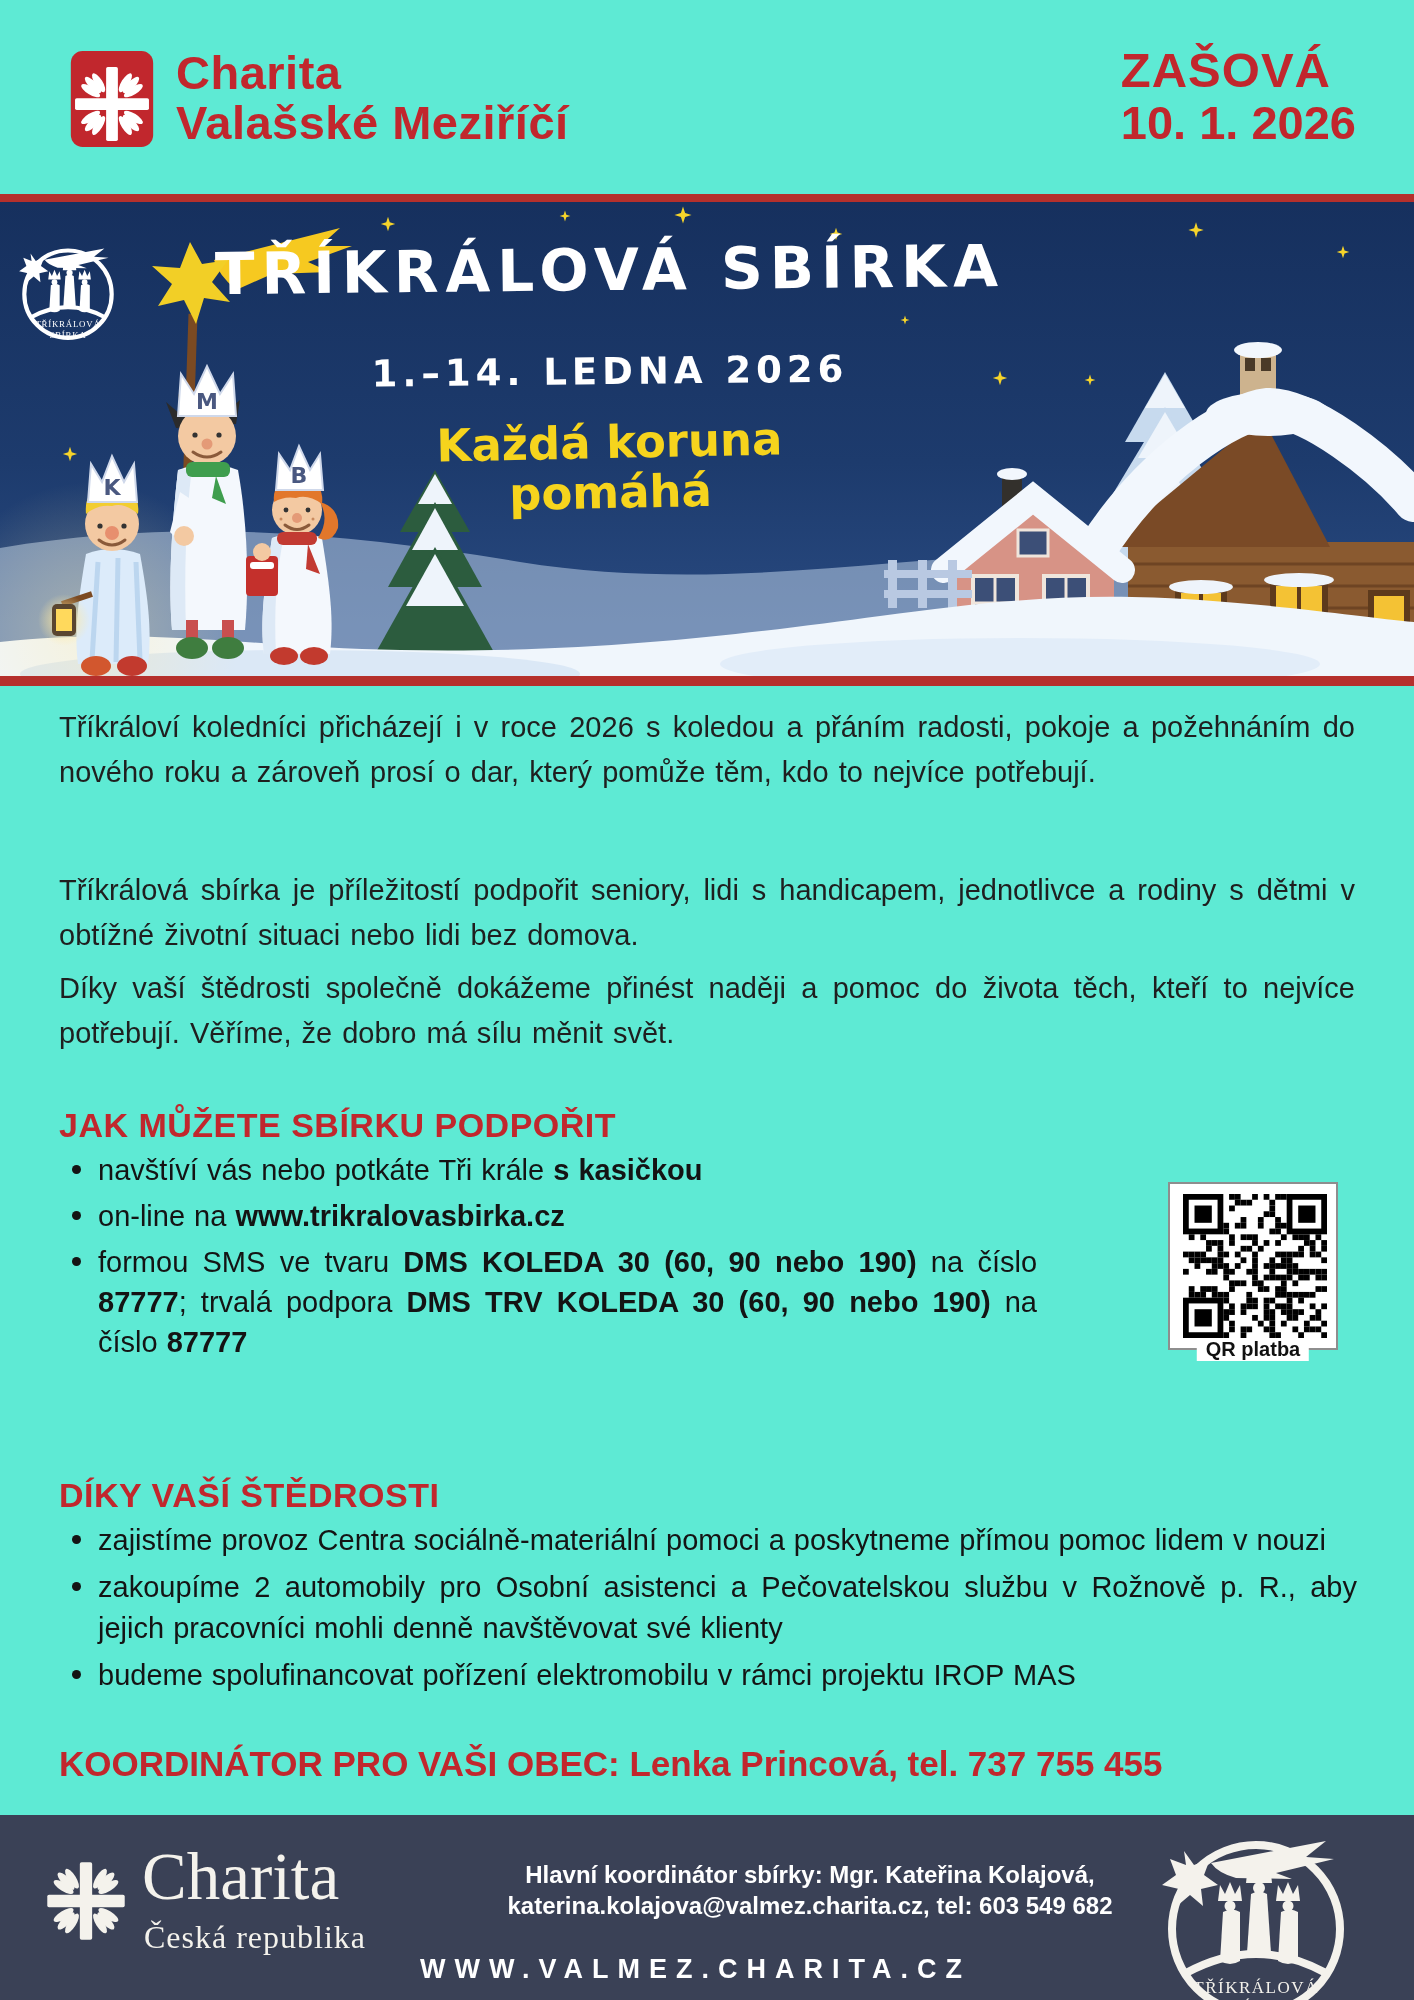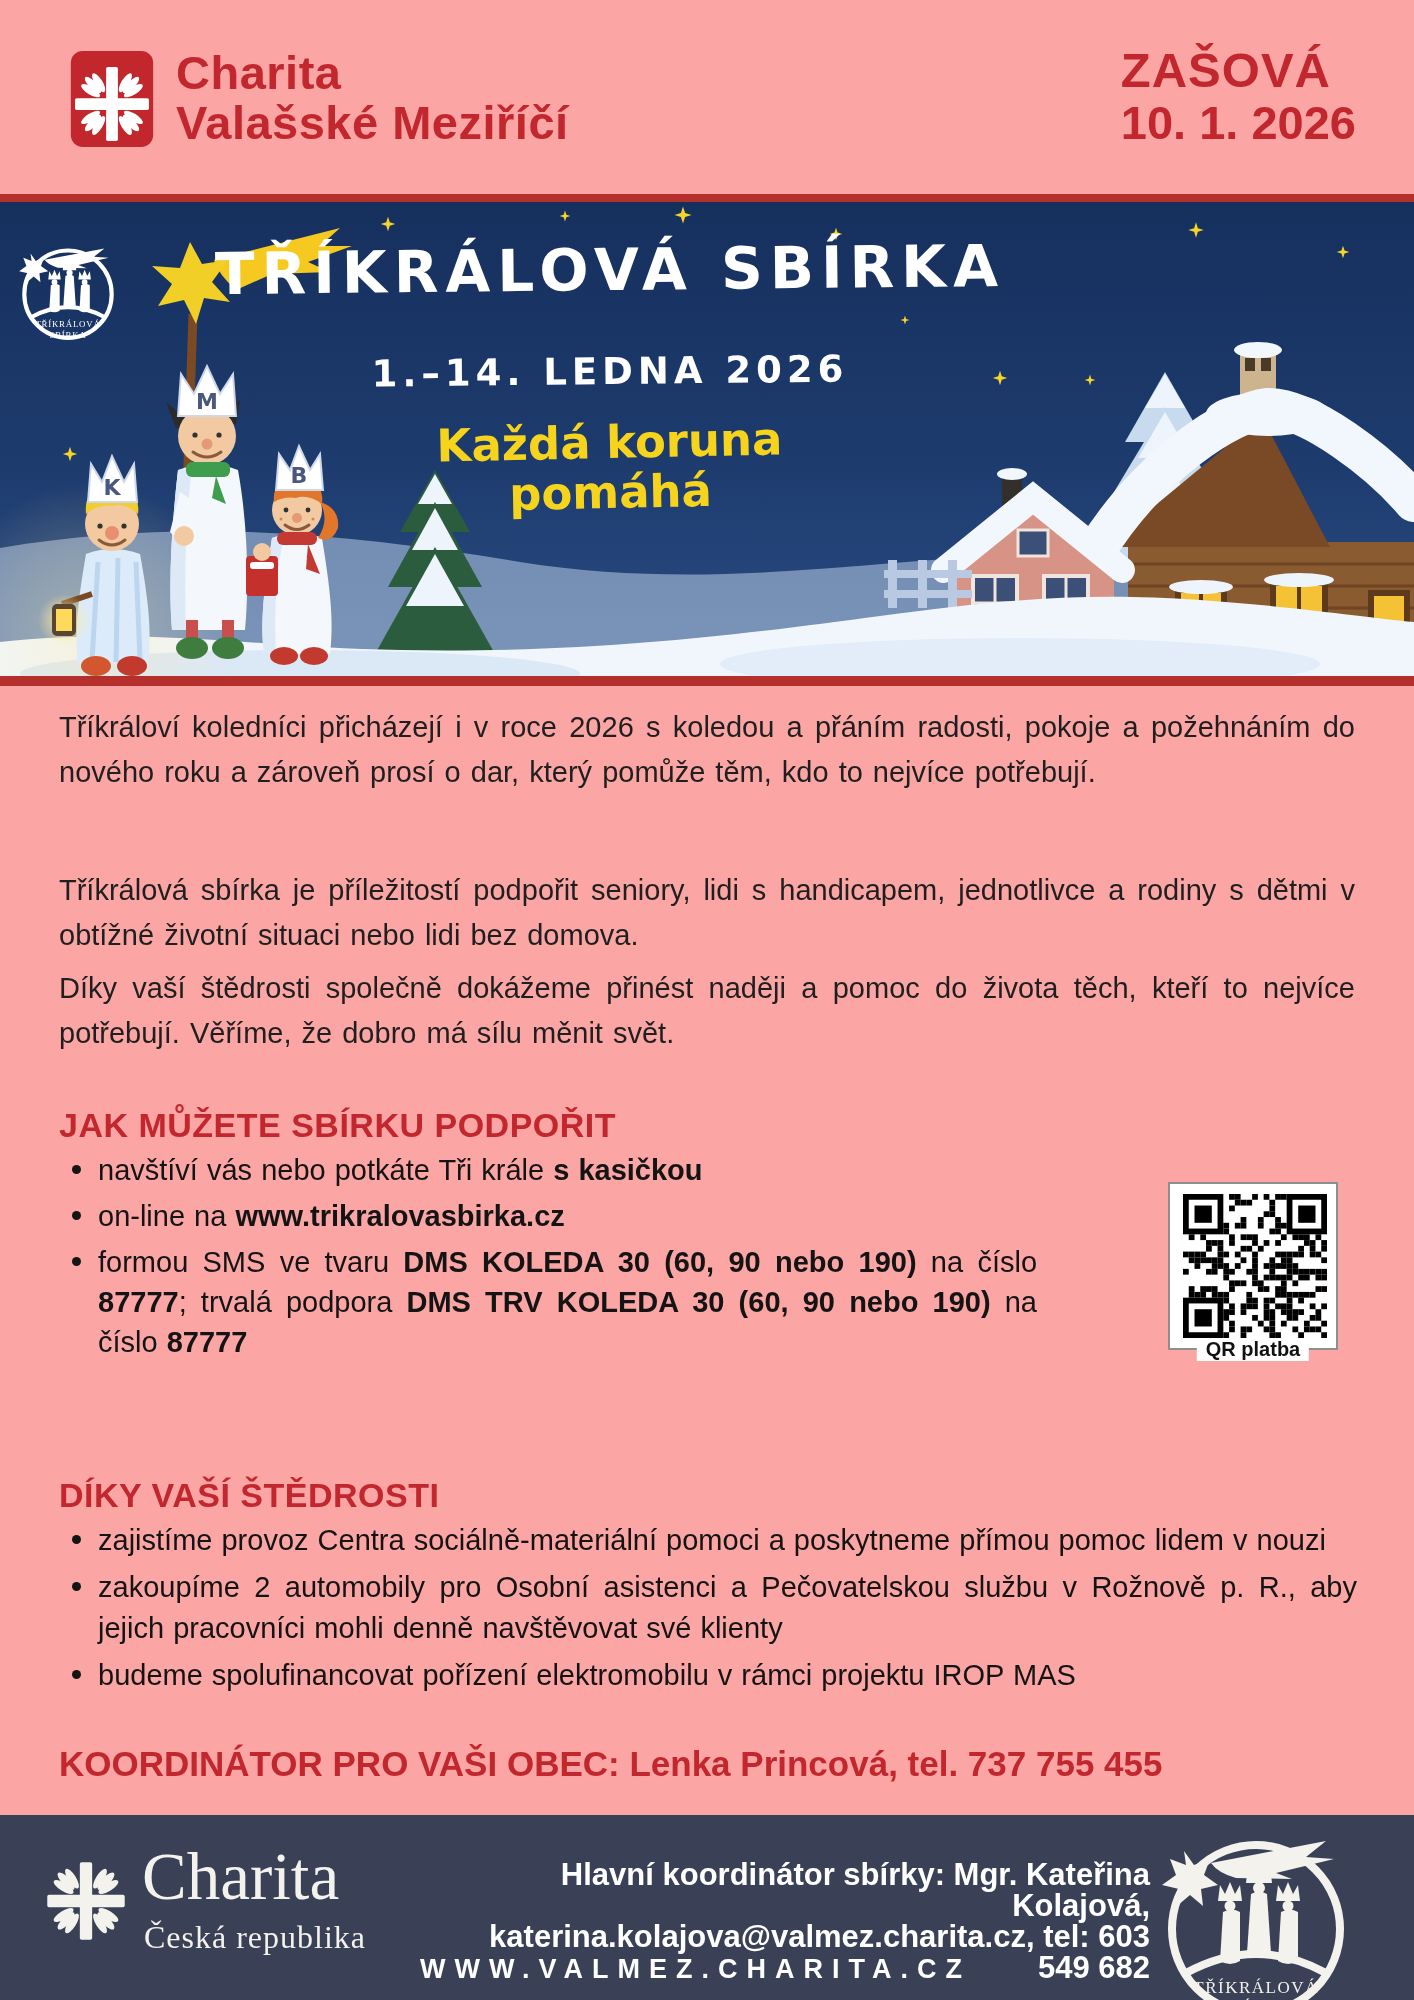--- a/index.html
+++ b/index.html
@@ -1,17 +1,17 @@
 <!DOCTYPE html>
 <html><head>
 <meta charset="utf-8">
 <style>
   *{margin:0;padding:0;box-sizing:border-box}
   html,body{background:#ffffff}
-  .page{position:relative;width:1414px;height:2000px;margin:0 auto;background:#fca5a5;
+  .page{position:relative;width:1414px;height:2000px;margin:0 auto;background:#5eead4;
         font-family:"Liberation Sans",sans-serif;overflow:hidden}
 
   
   .hdr-logo{position:absolute;left:70px;top:50px;width:84px;height:98px}
   .brand{position:absolute;left:176px;top:48px;font-size:47px;line-height:50px;
          font-weight:700;color:#c1272d;letter-spacing:.5px}
   .hdr-right{position:absolute;right:58px;top:44px;color:#c1272d;font-weight:700}
   .hdr-loc{font-size:49px;line-height:53px;letter-spacing:1px}
   .hdr-date{font-size:47px;line-height:52px}
   .redbar{position:absolute;left:0;width:1414px;background:#b5302c}
@@ -53,22 +53,22 @@
   .qr-label{position:absolute;bottom:-13px;left:50%;transform:translateX(-50%);background:#fff;
             padding:0 9px;font-size:20px;font-weight:700;color:#111;white-space:nowrap}
 
   
   .footer{position:absolute;top:1815px;left:0;width:1414px;height:185px;background:#3a4156;color:#fff;overflow:hidden}
   .f-cross{position:absolute;left:42px;top:42px;width:88px;height:88px}
   .f-charita{position:absolute;left:142px;top:26px;font-family:"Liberation Serif",serif;
              font-size:67px;line-height:70px;color:#f4f2ec}
   .f-cr{position:absolute;left:144px;top:104px;font-family:"Liberation Serif",serif;
         font-size:32px;letter-spacing:1px;color:#f4f2ec}
-  .f-contact{position:absolute;left:470px;top:44px;width:680px;text-align:right;
-             font-size:31px;line-height:31px;font-weight:700}
+  .f-contact{position:absolute;left:470px;top:44px;width:680px;text-align:center;
+             font-size:24px;line-height:31px;font-weight:700}
   .f-web{position:absolute;left:420px;top:139px;width:780px;text-align:left;
          font-size:27px;font-weight:700;letter-spacing:9px}
   .f-ts{position:absolute;left:1156px;top:6px;width:200px;height:200px}
 </style>
 </head>
 <body>
 
 <div class="page">
 
   <svg class="hdr-logo" viewBox="0 0 100 116">

